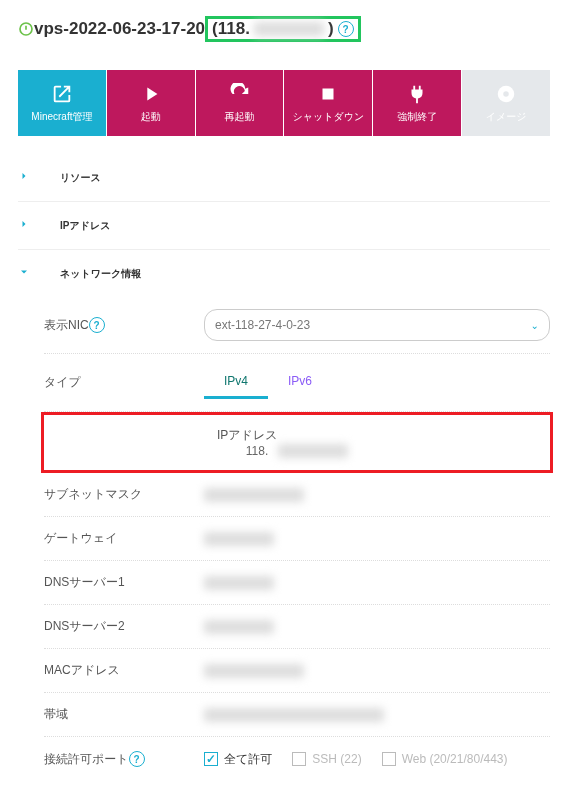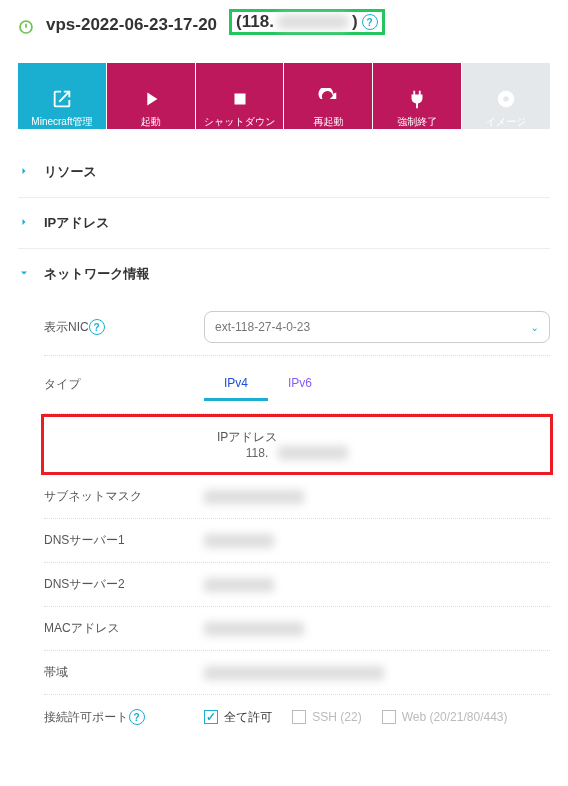--- a/index.html
+++ b/index.html
@@ -1,43 +1,43 @@
 <!DOCTYPE html>
 <html><head>
   <meta charset="utf-8">
   <style>
     * { box-sizing: border-box; margin: 0; padding: 0; }
     body { font-family: "Hiragino Kaku Gothic Pro", "Meiryo", sans-serif; font-size: 13px; color: #333; background: #fff; width: 568px; }
-    .header { padding: 9px 18px 8px; display: flex; align-items: flex-end; gap: 12px; }
+    .header { padding: 16px 18px 8px; display: flex; align-items: center; gap: 0; }
     .power-icon { width: 16px; height: 16px; color: #6cc24a; }
     .header-title { font-size: 17px; font-weight: bold; color: #333; }
     .header-ip-wrap { border: 3px solid #22c55e; padding: 0 4px; display: inline-flex; align-items: center; gap: 4px; }
     .help-icon { display: inline-flex; width: 16px; height: 16px; border: 1.5px solid #1aafd0; border-radius: 50%; color: #1aafd0; align-items: center; justify-content: center; font-size: 10px; font-weight: bold; cursor: pointer; }
     .toolbar { display: flex; margin: 20px 18px 18px; gap: 1px; }
-    .toolbar-btn { flex: 1; min-width: 0; height: 66px; display: flex; flex-direction: column; align-items: center; justify-content: flex-end; gap: 5px; color: #fff; font-size: 10px; cursor: pointer; }
+    .toolbar-btn { flex: 1; min-width: 0; height: 66px; display: flex; flex-direction: column; align-items: center; justify-content: center; gap: 5px; color: #fff; font-size: 10px; cursor: pointer; }
     .toolbar-btn.active { background: #1aafd0; }
     .toolbar-btn.inactive { background: #be185d; }
     .toolbar-btn.inactive-light { background: #e5e8eb; }
     .tb-icon { width: 22px; height: 22px; display: flex; align-items: center; justify-content: center; }
     .tb-icon svg { width: 22px; height: 22px; }
     .sections { padding: 0 18px 20px; }
-    .acc-row { display: flex; align-items: center; gap: 12px; padding: 16px 0; border-top: 1px solid #eee; cursor: pointer; font-weight: bold; color: #333; font-size: 13px; }
+    .acc-row { display: flex; align-items: center; gap: 28px; padding: 16px 0; border-top: 1px solid #eee; cursor: pointer; font-weight: bold; color: #333; font-size: 10px; }
     .acc-row:first-child { border-top: none; }
     .chev { color: #1aafd0; font-size: 12px; width: 14px; }
     .chev.down svg, .chev.right svg { width: 12px; height: 12px; }
     .net-content { padding-left: 26px; }
     .field-row { display: flex; align-items: center; padding: 12px 0; border-bottom: 1px dotted #ddd; min-height: 44px; }
     .field-row.noborder { border-bottom: none; }
     .field-label { width: 160px; color: #555; font-size: 12px; display: flex; align-items: center; gap: 0; }
     .field-value { flex: 1; color: #666; font-size: 12px; display: flex; align-items: center; gap: 10px; }
-    .select-box { flex: 1; border: 1px solid #ccc; border-radius: 8px; padding: 8px 10px; display: flex; justify-content: space-between; align-items: center; color: #777; cursor: pointer; }
+    .select-box { flex: 1; border: 1px solid #ccc; border-radius: 13px; padding: 8px 10px; display: flex; justify-content: space-between; align-items: center; color: #777; cursor: pointer; }
     .select-arrow { color: #1aafd0; font-size: 10px; }
     .tabs { display: flex; }
     .tab { padding: 8px 20px; color: #8b5cf6; cursor: pointer; font-size: 12px; border-bottom: 3px solid transparent; }
-    .tab.active { color: #1d4ed8; border-bottom-color: #1aafd0; }
+    .tab.active { color: #0f766e; border-bottom-color: #1aafd0; }
     .ip-row-highlight { border: 3px solid #ed1c24; margin-left: -3px; margin-right: -3px; padding-left: 3px; padding-right: 3px; }
     .blur-sm { display: inline-block; width: 70px; height: 14px; background: #ddd; filter: blur(4px); border-radius: 2px; }
     .blur-md { display: inline-block; width: 100px; height: 14px; background: #ddd; filter: blur(4px); border-radius: 2px; }
     .checkbox { width: 14px; height: 14px; border: 1.5px solid #bbb; display: inline-flex; align-items: center; justify-content: center; cursor: pointer; margin-right: 4px; }
     .checkbox.checked { border-color: #1aafd0; color: #1aafd0; }
     .checkbox.checked::after { content: "✓"; font-size: 12px; font-weight: bold; }
     .port-opt { display: inline-flex; align-items: center; gap: 2px; color: #bbb; font-size: 12px; margin-right: 10px; }
     .port-opt.on { color: #333; }
   </style>
 </head>
@@ -72,32 +72,32 @@
     <span class="tb-icon">
         <svg viewBox="0 0 24 24" fill="currentColor">
           <path d="M8 5v14l11-7z"></path>
         </svg>
       </span>
     <span>起動</span>
   </div>
   <div class="toolbar-btn inactive">
     <span class="tb-icon">
         <svg viewBox="0 0 24 24" fill="currentColor">
+          <path d="M17.65 6.35A8 8 0 104 12h2a6 6 0 1111.3-3.3L14 12h7V5l-3.35 1.35z"></path>
+        </svg>
+      </span>
+    <span>再起動</span>
+  </div>
+  <div class="toolbar-btn inactive">
+    <span class="tb-icon">
+        <svg viewBox="0 0 24 24" fill="currentColor">
           <rect x="6" y="6" width="12" height="12"></rect>
         </svg>
       </span>
     <span>シャットダウン</span>
-  </div>
-  <div class="toolbar-btn inactive">
-    <span class="tb-icon">
-        <svg viewBox="0 0 24 24" fill="currentColor">
-          <path d="M17.65 6.35A8 8 0 104 12h2a6 6 0 1111.3-3.3L14 12h7V5l-3.35 1.35z"></path>
-        </svg>
-      </span>
-    <span>再起動</span>
   </div>
   <div class="toolbar-btn inactive">
     <span class="tb-icon">
         <svg viewBox="0 0 24 24" fill="currentColor">
           <path d="M16 7V3h-2v4h-4V3H8v4H6v4a6 6 0 005 5.9V22h2v-5.1A6 6 0 0018 11V7h-2z"></path>
         </svg>
       </span>
     <span>強制終了</span>
   </div>
   <div class="toolbar-btn inactive-light">
@@ -169,20 +169,26 @@
       </div>
     </div>
 
     <div class="field-row">
       <div class="field-label">サブネットマスク</div>
       <div class="field-value">
           <span class="blur-md"></span>
         </div>
     </div>
 
+    <div class="field-row">
+      <div class="field-label">ゲートウェイ</div>
+      <div class="field-value">
+          <span class="blur-sm"></span>
+        </div>
+    </div>
 
     <div class="field-row">
       <div class="field-label">DNSサーバー1</div>
       <div class="field-value">
           <span class="blur-sm"></span>
         </div>
     </div>
 
     <div class="field-row">
       <div class="field-label">DNSサーバー2</div>

